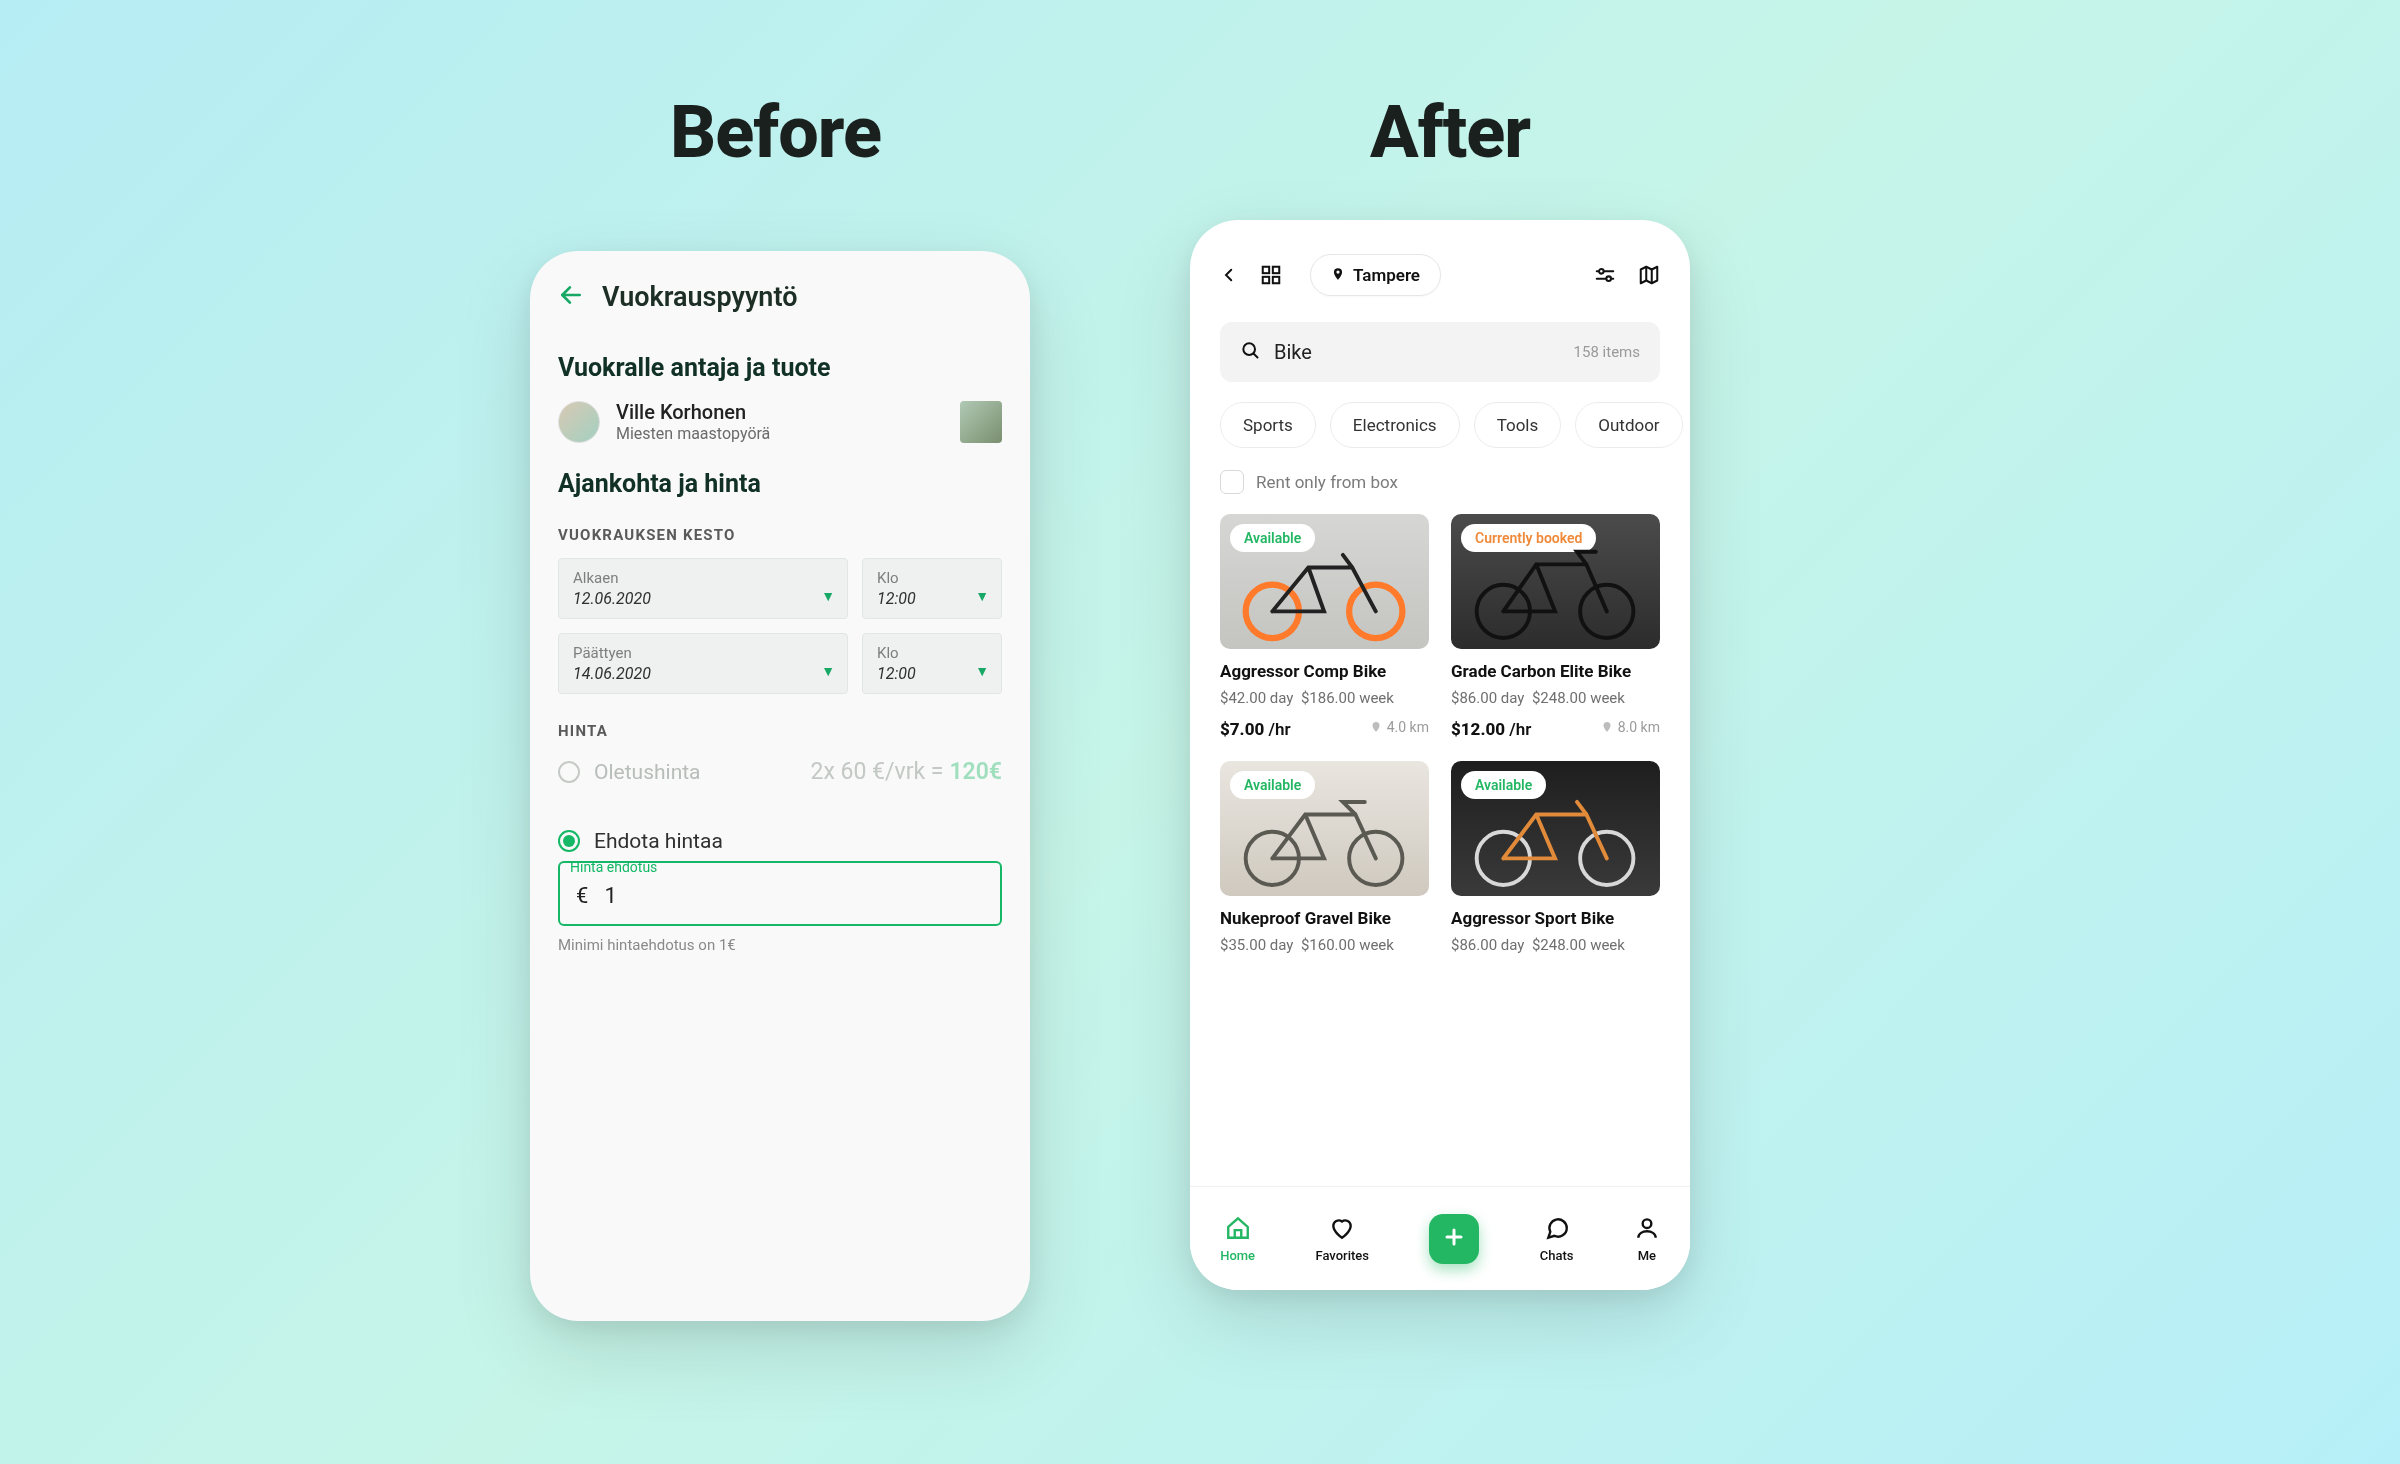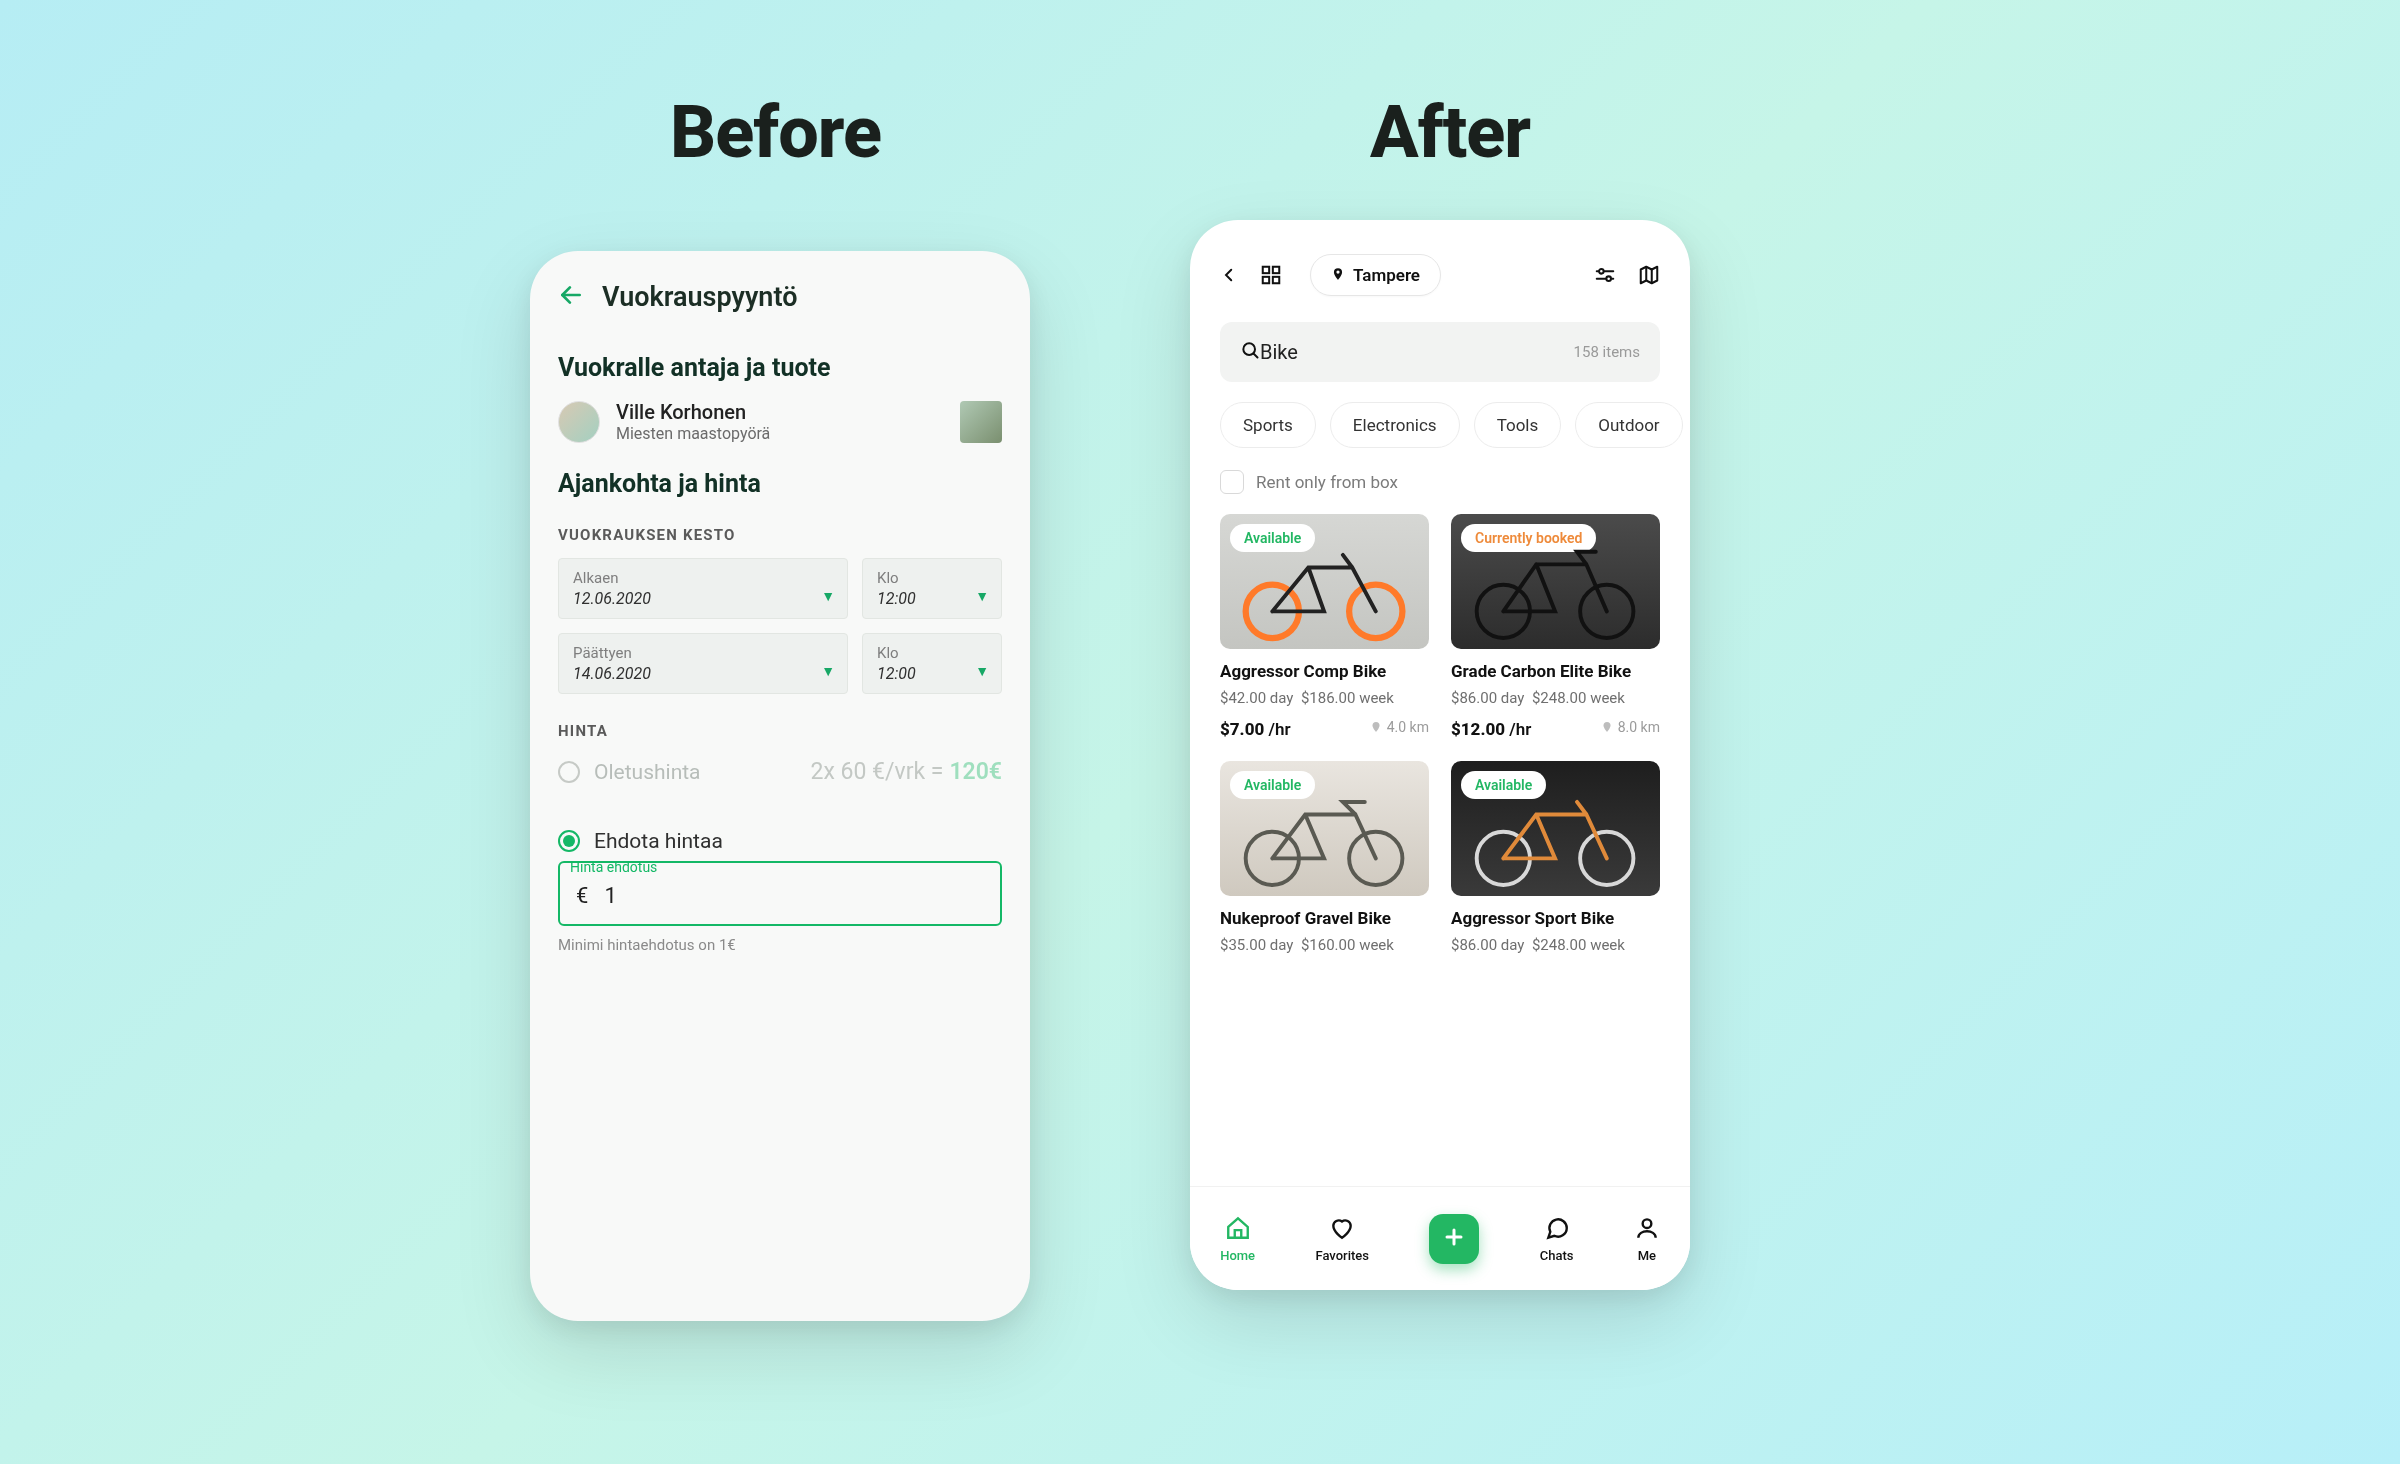--- a/index.html
+++ b/index.html
@@ -56,21 +56,21 @@
 .bf-input .cur{ font-size:22px; color:#222;}
 .bf-input .num{ font-size:22px; color:#222;}
 .bf-hint { font-size:15px; color:#8a8a8a; margin-top:10px;}
 .bf-submit { position:absolute; left:28px; right:28px; bottom:30px; background:#23b763; color:#fff; font-weight:700; letter-spacing:1px; border:none; border-radius:6px; padding:24px 0; font-size:20px; text-align:center;}
 
 
 .af-head { display:flex; align-items:center; gap:22px; padding: 34px 30px 18px; }
 .af-icon { color:#111; display:flex; align-items:center; }
 .af-loc-chip { display:flex; align-items:center; gap:8px; border:1px solid #e6e6e6; border-radius:40px; padding:10px 20px; font-size:17px; font-weight:600; color:#111; margin-left:6px; box-shadow:0 1px 2px rgba(0,0,0,.03);}
 .af-spacer { flex:1; }
-.af-search { margin:8px 30px 0; background:#f2f3f2; border-radius:12px; display:flex; align-items:center; padding:18px 20px; }
+.af-search { margin:8px 30px 0; background:#f2f3f2; border-radius:12px; display:flex; align-items:center; padding:18px 20px; gap:14px;}
 .af-search .q { font-size:20px; color:#222; flex:1;}
 .af-search .count { font-size:15px; color:#9a9a9a;}
 .af-cats { display:flex; gap:14px; padding:20px 30px 0; overflow:hidden; }
 .af-cat { border:1px solid #ececec; border-radius:40px; padding:12px 22px; font-size:17px; color:#333; white-space:nowrap;}
 .af-check-row { display:flex; align-items:center; gap:12px; padding:22px 30px 14px; color:#7b7b7b; font-size:17px;}
 .af-checkbox { width:24px; height:24px; border:1.5px solid #d9d9d9; border-radius:6px;}
 .af-grid { display:grid; grid-template-columns:1fr 1fr; gap:22px 22px; padding:6px 30px 0;}
 .af-card { display:flex; flex-direction:column; }
 .af-img { position:relative; width:100%; aspect-ratio: 1.55/1; border-radius:10px; overflow:hidden;text-align:right;}
 .af-img.b1 { background:linear-gradient(180deg,#d6d7d4,#c4c5c1);}

